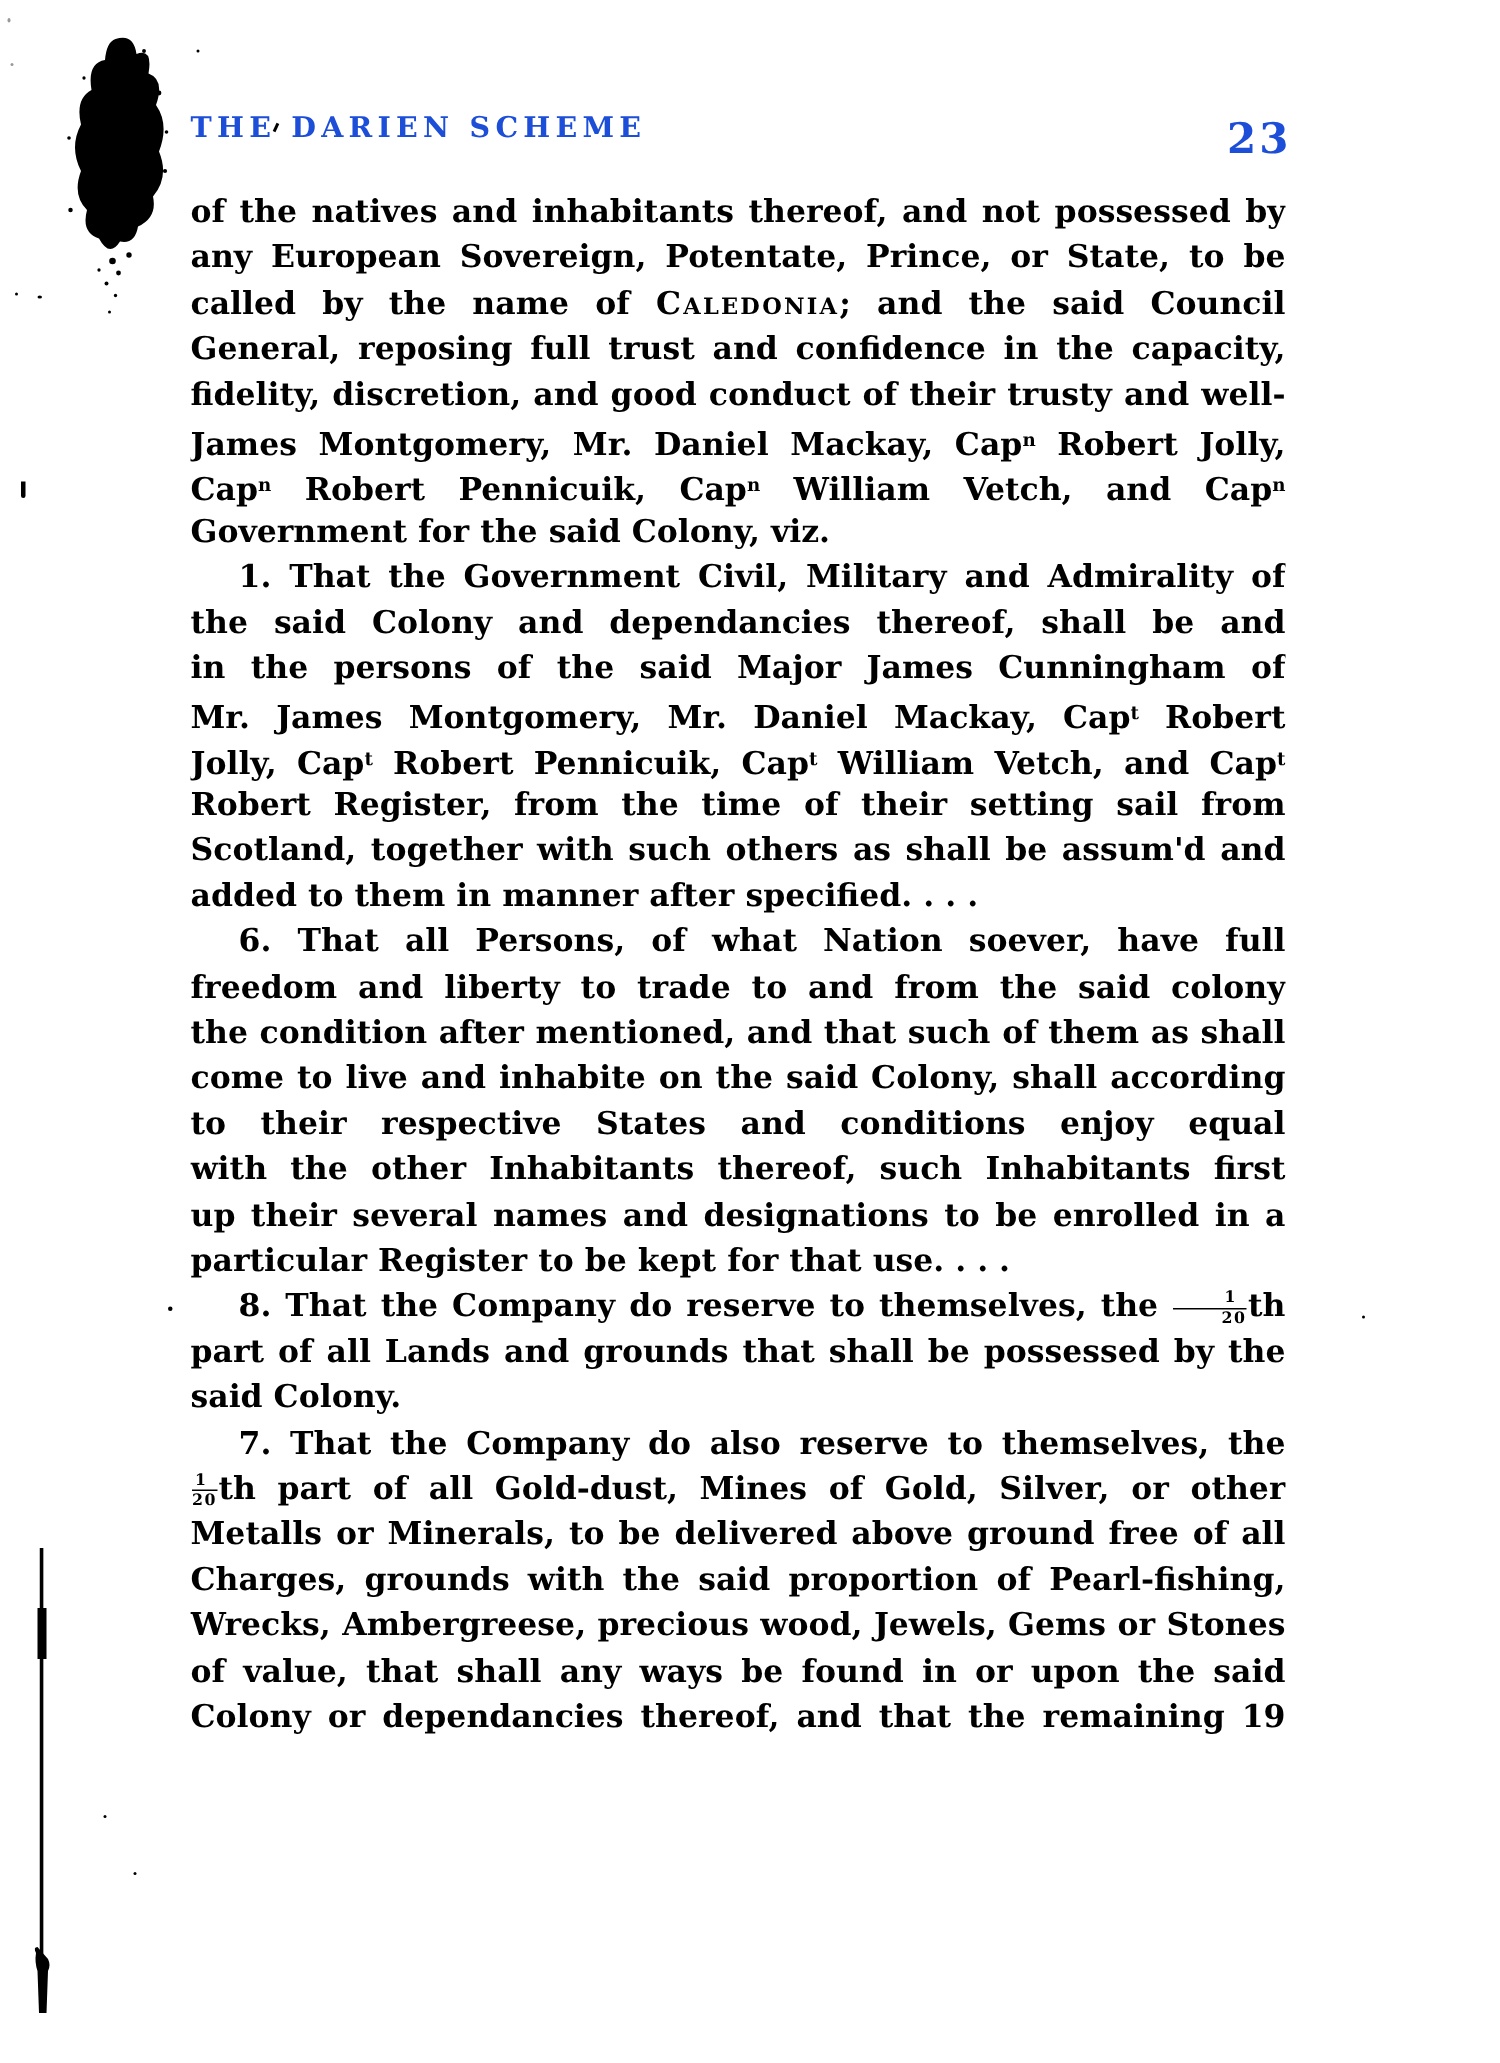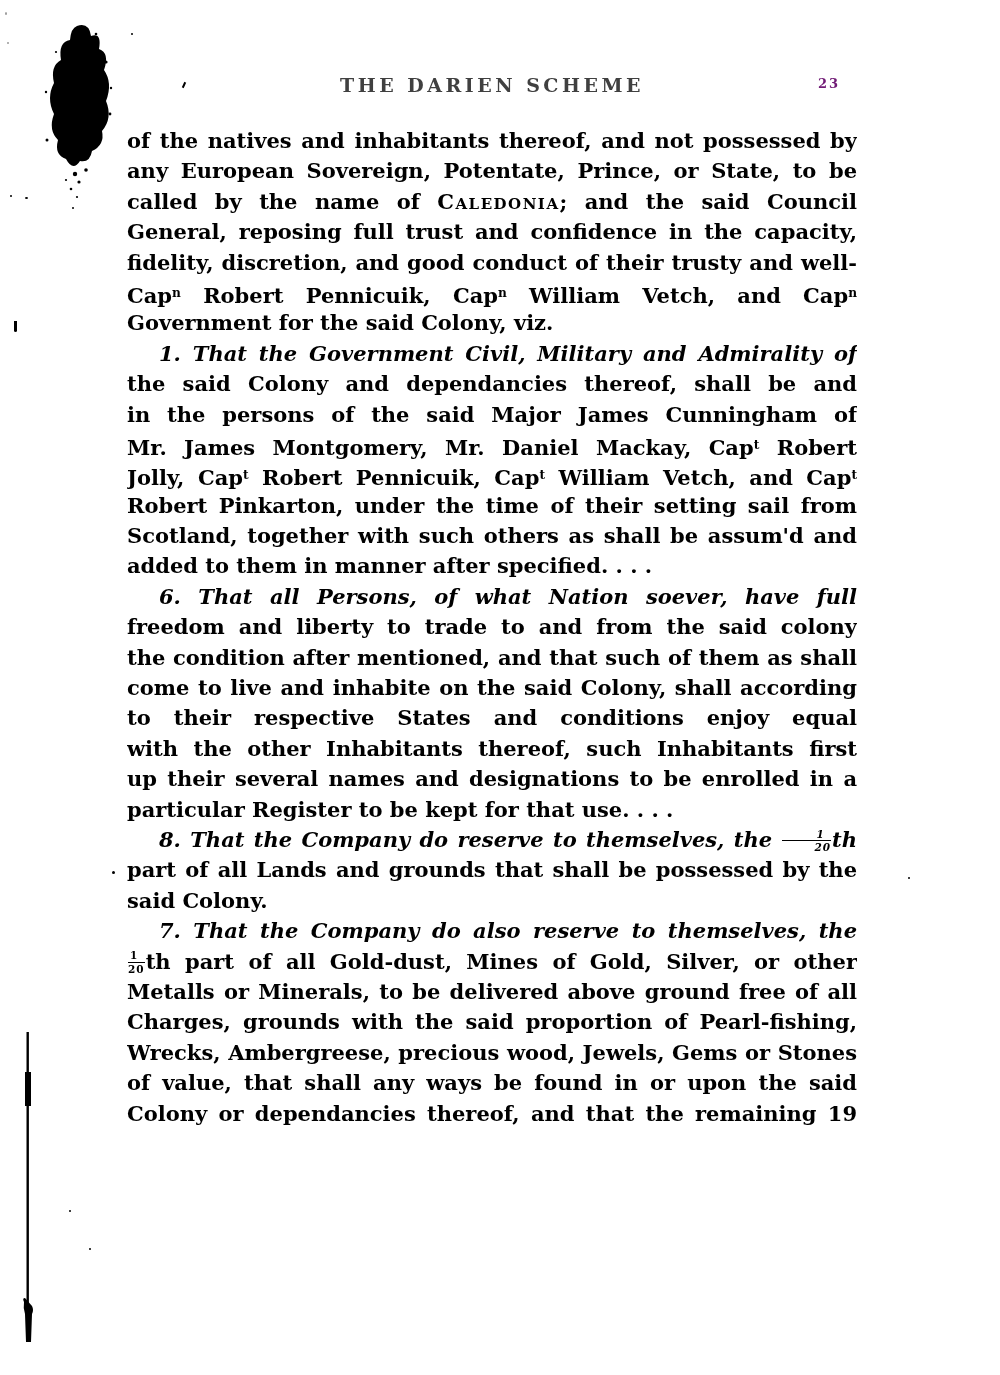--- a/index.html
+++ b/index.html
@@ -1,32 +1,32 @@
 <!DOCTYPE html>
 <html><head>
 <meta charset="utf-8">
 <style>
   html,body{margin:0;padding:0;background:#fff;}
   .page{position:relative;width:1000px;height:1375px;background:#ffffff;overflow:hidden;
         font-family:"DejaVu Serif","Liberation Serif",serif;color:#000;}
 
   
   .header{position:absolute;left:127px;top:74px;width:730px;height:30px;}
-  .running-title{display:block;text-align:center;font-size:19px;font-weight:600;
-                 letter-spacing:3.5px;color:#404040;}
-  .page-number{position:absolute;left:818px;top:76px;font-size:13px;font-weight:600;
-               letter-spacing:2px;color:#701a75;}
+  .running-title{display:block;font-size:19px;font-weight:600;
+                 letter-spacing:3.5px;color:#1d4ed8;}
+  .page-number{position:absolute;left:818px;top:76px;font-size:28px;font-weight:600;
+               letter-spacing:2px;color:#1d4ed8;}
 
   
   .text-block{position:absolute;left:127px;top:126px;width:730px;}
   .line{height:30.4px;line-height:30.4px;font-size:21px;font-weight:600;
         text-align:justify;text-align-last:justify;white-space:normal;overflow:hidden;
         color:#000000;}
   .line.last{text-align-last:left;}
-  .line.indent{text-indent:32px;font-style:italic;}
+  .line.indent{text-indent:32px;}
 
   .sc{font-variant:small-caps;letter-spacing:1.5px;margin-top:10px;}
   .sup{font-size:0.58em;vertical-align:0.5em;letter-spacing:0;}
   .frac{display:inline-block;vertical-align:-0.42em;font-size:10.5px;line-height:1;
         text-align:center;font-weight:700;margin:0 1px;}
   .frac .fn{display:block;border-bottom:1.5px solid #000;padding:0 2px 1px;}
   .frac .fd{display:block;padding-top:1px;letter-spacing:1px;}
 
   
   .artifact{position:absolute;}
@@ -79,28 +79,29 @@
     <span class="running-title">THE DARIEN SCHEME</span>
   </div>
   <div class="page-number">23</div>
 
   <div class="text-block">
       <div class="line">of the natives and inhabitants thereof, and not possessed by</div>
       <div class="line">any European Sovereign, Potentate, Prince, or State, to be</div>
       <div class="line">called by the name of <span class="sc">Caledonia</span>; and the said Council</div>
       <div class="line">General, reposing full trust and confidence in the capacity,</div>
       <div class="line">fidelity, discretion, and good conduct of their trusty and well-</div>
+      <div class="line">James Montgomery, Mr. Daniel Mackay, Cap<span class="sup">n</span> Robert Jolly,</div>
       <div class="line">Cap<span class="sup">n</span> Robert Pennicuik, Cap<span class="sup">n</span> William Vetch, and Cap<span class="sup">n</span></div>
       <div class="line last">Government for the said Colony, viz.</div>
       <div class="line indent">1. That the Government Civil, Military and Admirality of</div>
       <div class="line">the said Colony and dependancies thereof, shall be and remain</div>
       <div class="line">in the persons of the said Major James Cunningham of Eickett,</div>
       <div class="line">Mr. James Montgomery, Mr. Daniel Mackay, Cap<span class="sup">t</span> Robert</div>
       <div class="line">Jolly, Cap<span class="sup">t</span> Robert Pennicuik, Cap<span class="sup">t</span> William Vetch, and Cap<span class="sup">t</span></div>
-      <div class="line">Robert Pinkarton, under the time of their setting sail from</div>
+      <div class="line">Robert Register, from the time of their setting sail from</div>
       <div class="line">Scotland, together with such others as shall be assum'd and</div>
       <div class="line last">added to them in manner after specified. . . .</div>
       <div class="line indent">6. That all Persons, of what Nation soever, have full</div>
       <div class="line">freedom and liberty to trade to and from the said colony under</div>
       <div class="line">the condition after mentioned, and that such of them as shall</div>
       <div class="line">come to live and inhabite on the said Colony, shall according</div>
       <div class="line">to their respective States and conditions enjoy equal privileges</div>
       <div class="line">with the other Inhabitants thereof, such Inhabitants first giving</div>
       <div class="line">up their several names and designations to be enrolled in a</div>
       <div class="line last">particular Register to be kept for that use. . . .</div>

